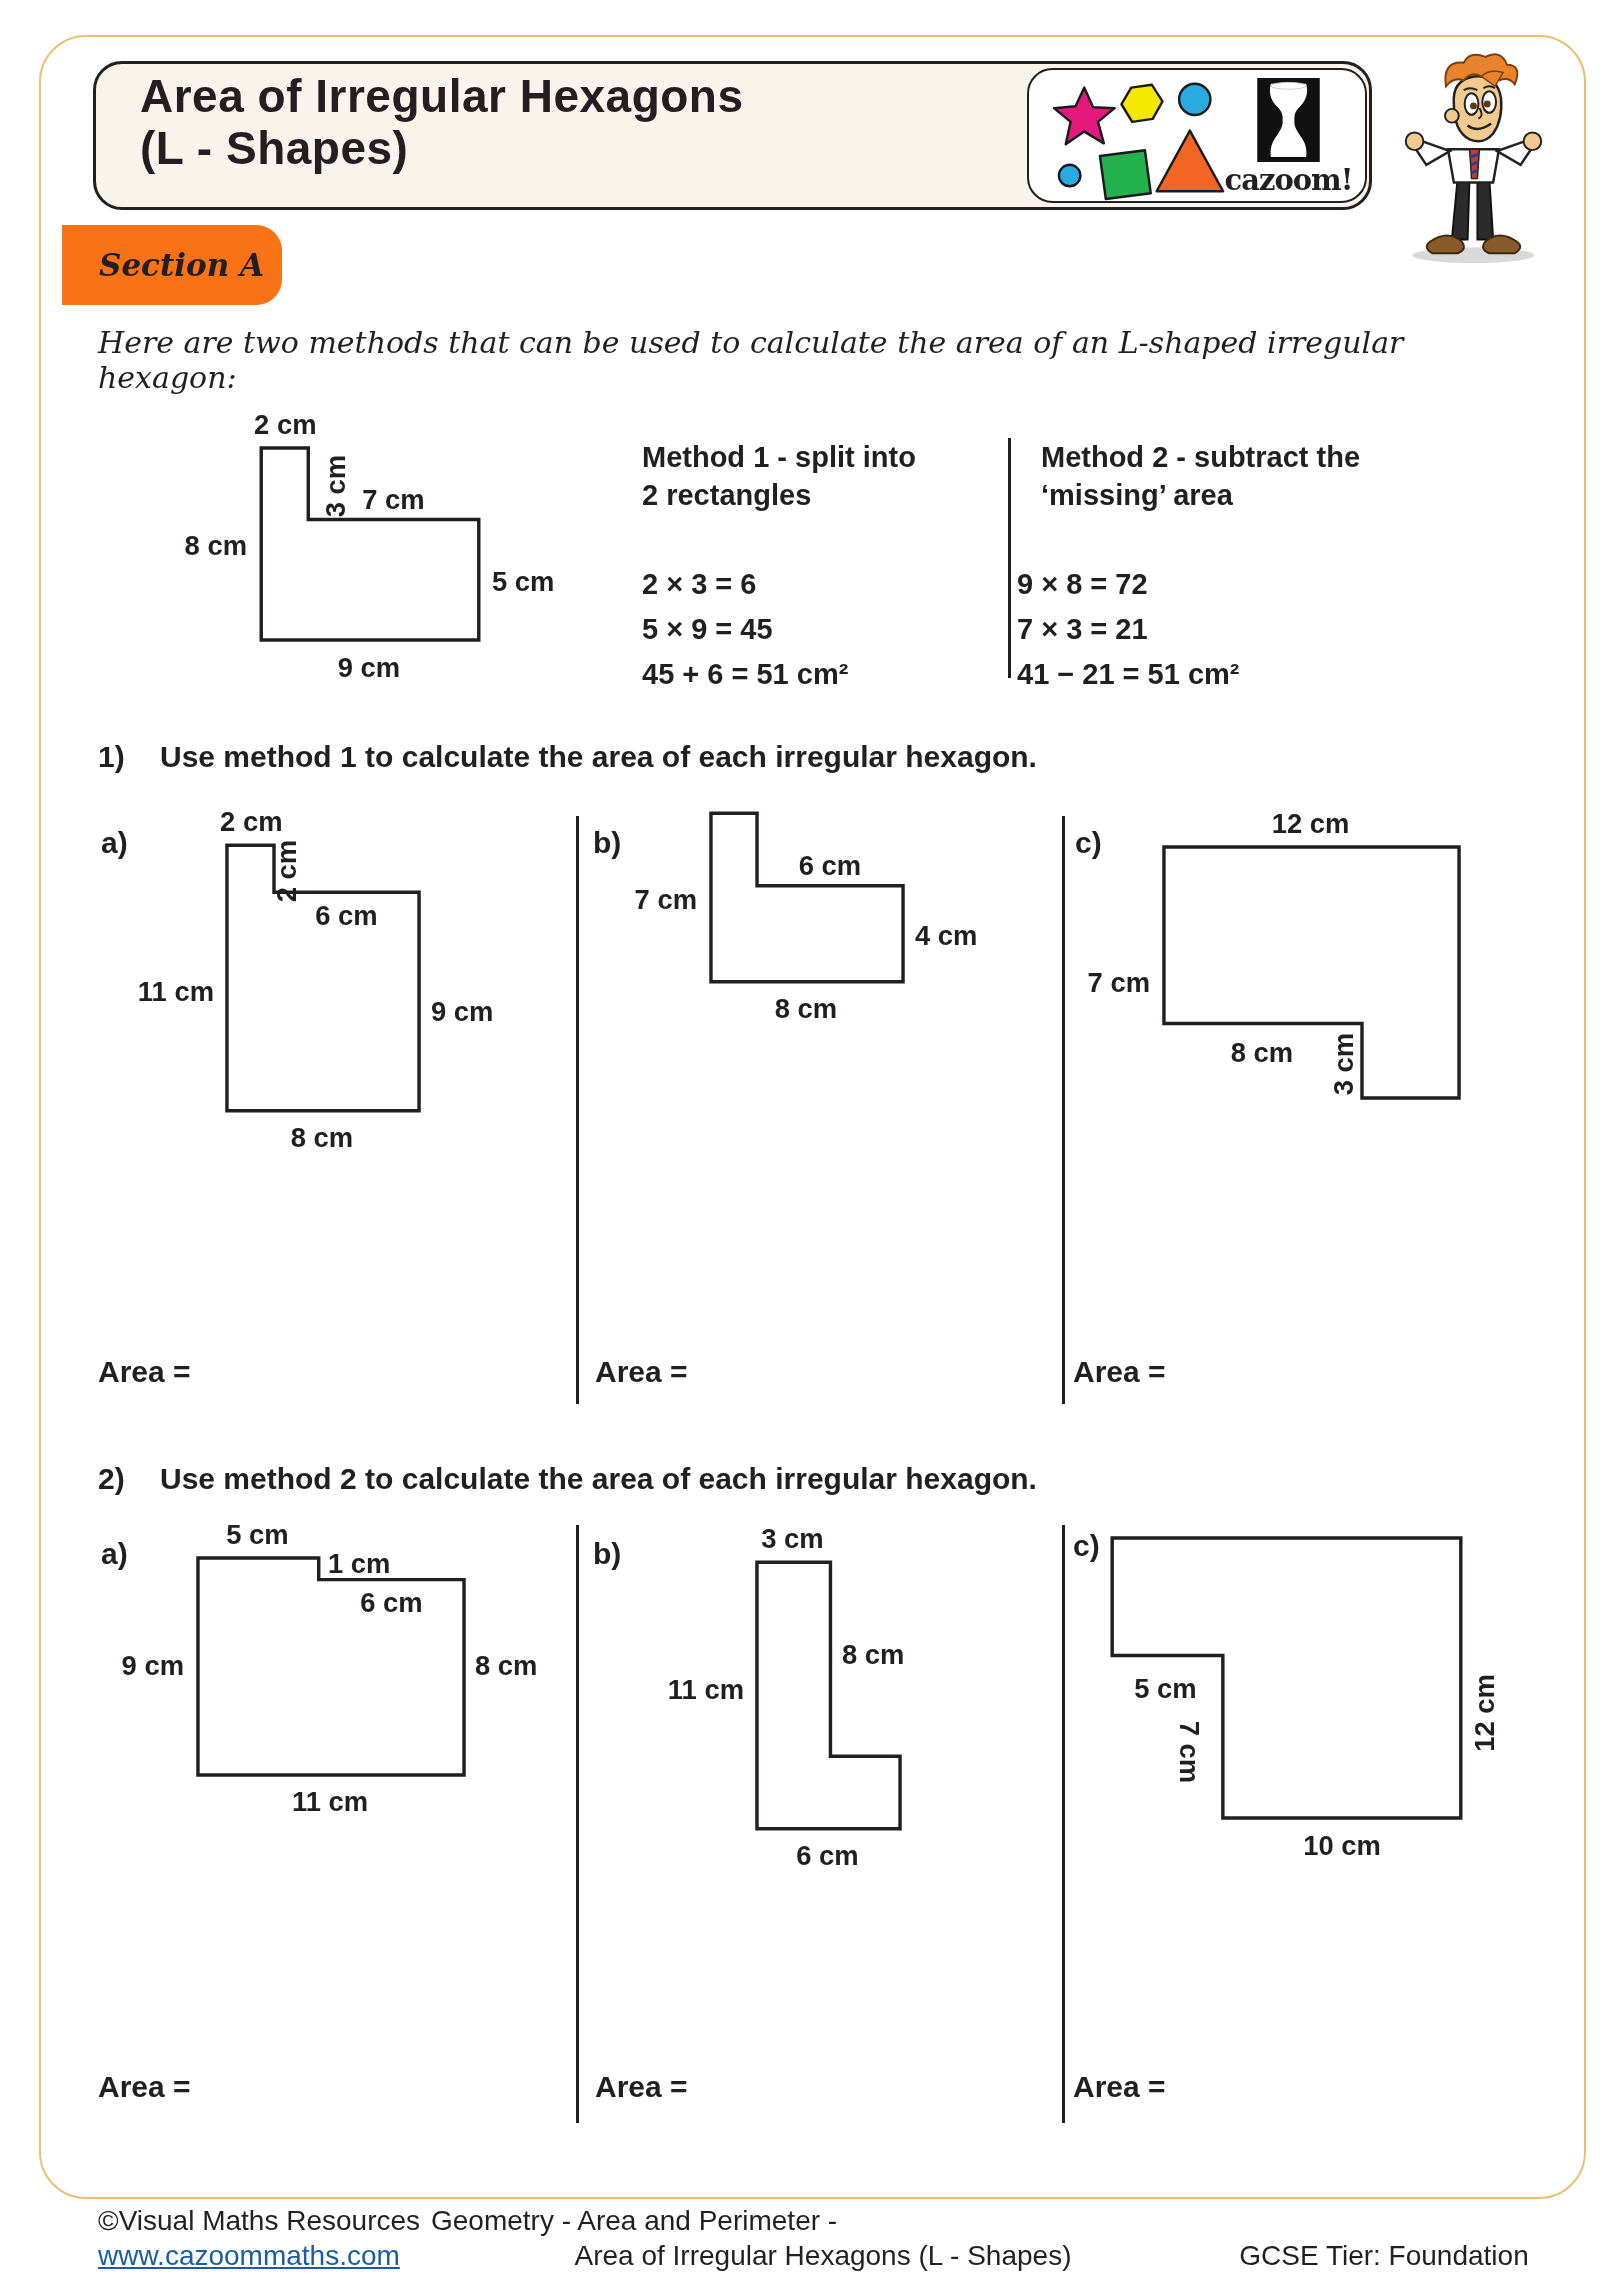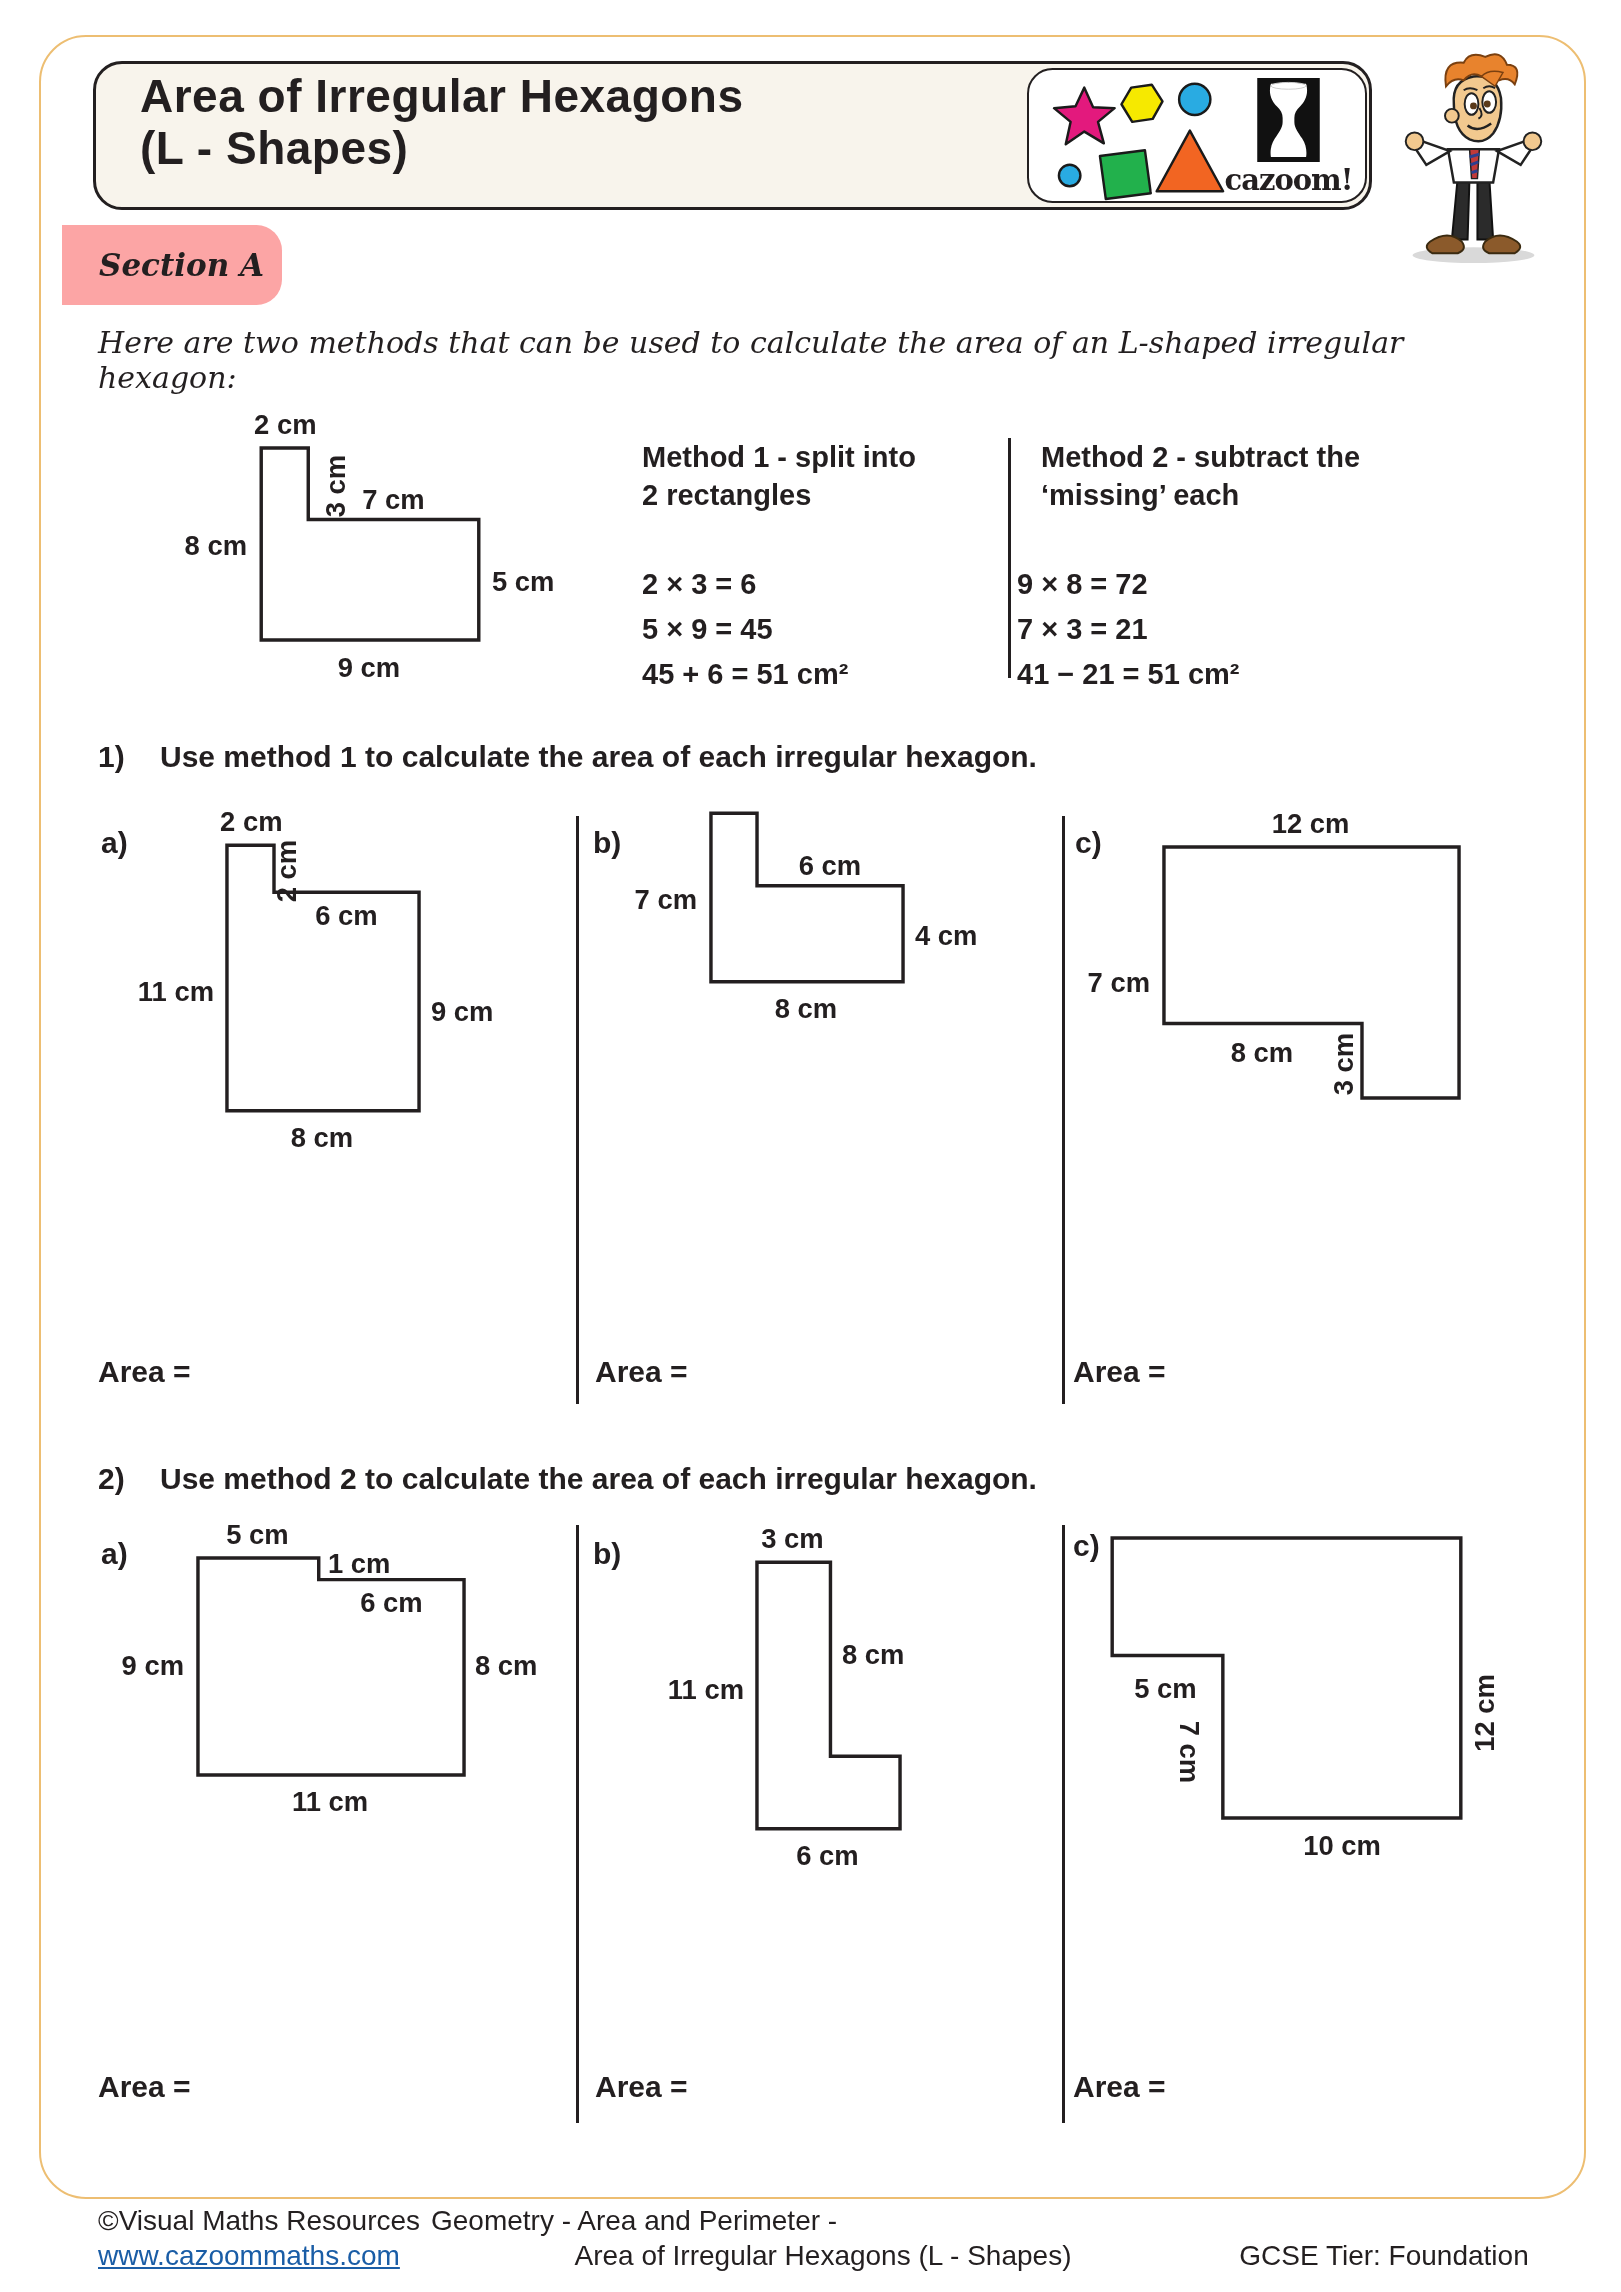--- a/index.html
+++ b/index.html
@@ -9,21 +9,21 @@
         border:2.9px solid #EDBE72;border-radius:47px;}
   
   .header-box{position:absolute;left:93px;top:61px;width:1279px;height:149px;
         background:#F8F4EC;border:3.9px solid #231F20;border-radius:29px;box-sizing:border-box;}
   .title{position:absolute;left:44px;top:5.9px;font-size:46px;font-weight:bold;line-height:52px;letter-spacing:0.5px;}
   .logo-badge{position:absolute;left:931px;top:3.9px;width:340px;height:135px;
         background:#ffffff;border:2.9px solid #231F20;border-radius:25.5px;box-sizing:border-box;}
   .brand-text{position:absolute;left:186px;top:93px;width:147px;text-align:center;
         font-family:"DejaVu Serif",serif;font-weight:bold;font-size:29px;letter-spacing:-1px;}
   
-  .section-pill{position:absolute;left:62px;top:225px;width:220px;height:80px;background:#fca5a5;
+  .section-pill{position:absolute;left:62px;top:225px;width:220px;height:80px;background:#f97316;
         border-radius:0 25.5px 25.5px 0;text-decoration:underline;}
   .section-pill span{position:absolute;left:37px;top:21.6px;font-family:"DejaVu Serif",serif;
         font-style:italic;font-weight:bold;font-size:31px;}
   .intro{position:absolute;left:98px;top:325px;width:1431px;font-family:"DejaVu Serif",serif;
         font-style:italic;font-size:30px;}
   
   .shape{position:absolute;}
   .shape svg{overflow:visible;display:block;}
   .dim{position:absolute;font-size:27.4px;font-weight:bold;white-space:nowrap;}
   .c{text-align:center;} .r{text-align:right;}
@@ -138,21 +138,21 @@
   <div class="m-math" style="left:642px;top:534px;">
     <div>2 × 3 = 6</div>
     <div>5 × 9 = 45</div>
     <div>45 + 6 = 51 cm²</div>
   </div>
 
   <div class="vdiv" style="left:1008px;top:438px;height:240px;"></div>
 
   <div class="m-title" style="left:1041px;top:438px;">
     <div>Method 2 - subtract the</div>
-    <div>‘missing’ each</div>
+    <div>‘missing’ area</div>
   </div>
   <div class="m-math" style="left:1017px;top:534px;">
     <div>9 × 8 = 72</div>
     <div>7 × 3 = 21</div>
     <div>41 − 21 = 51 cm²</div>
   </div>
 
   <div class="qhead" style="left:98px;top:740px;">1)</div>
   <div class="qhead" style="left:160px;top:740px;">Use method 1 to calculate the area of each irregular hexagon.</div>
 

